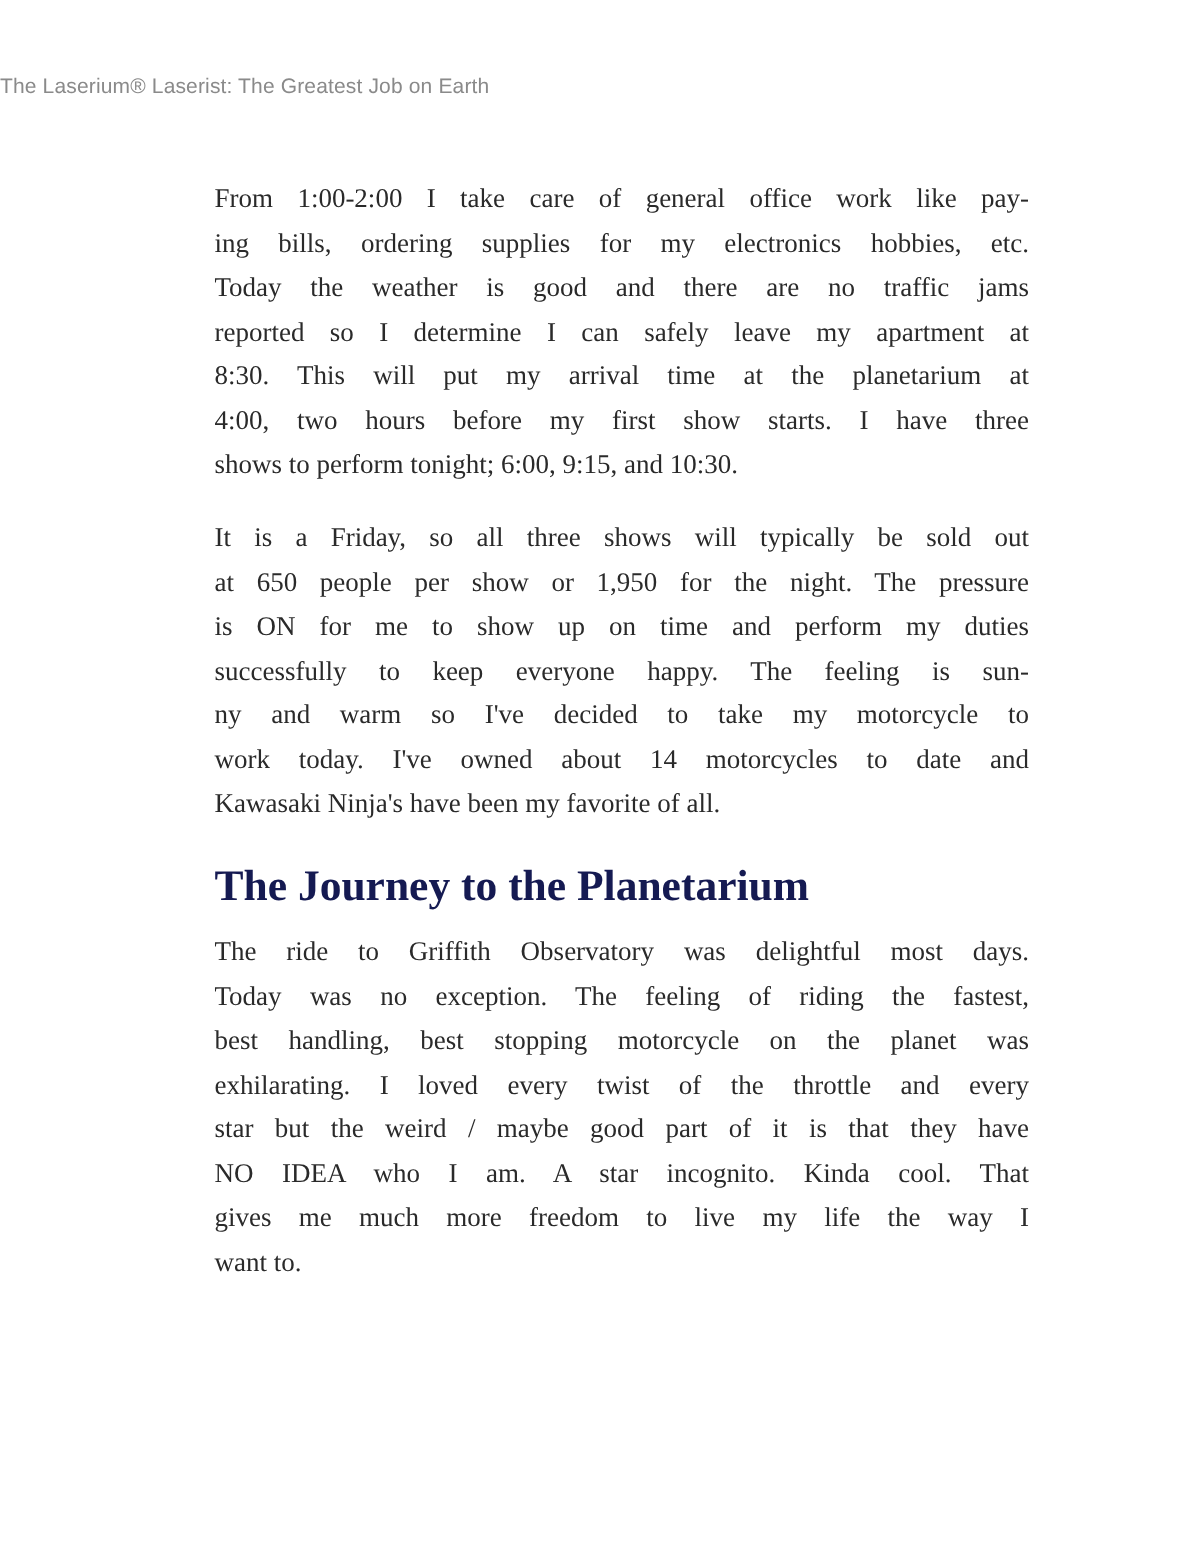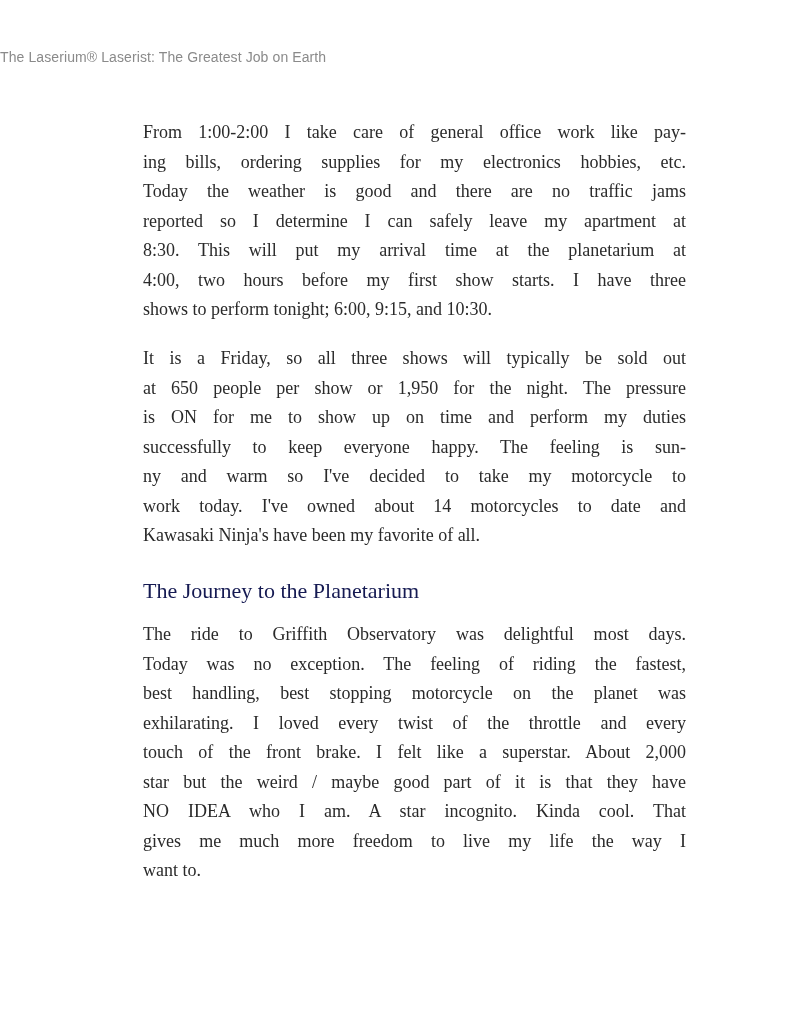--- a/index.html
+++ b/index.html
@@ -49,22 +49,22 @@
       overflow: visible;
     }
     .line.last {
       text-align-last: left;
     }
     .heading {
       position: absolute;
       left: 0;
       margin: 0;
       font-family: "Liberation Serif", serif;
-      font-weight: normal;
-      font-size: 22px;
+      font-weight: bold;
+      font-size: 29px;
       color: #151a52;
       line-height: 36px;
       white-space: nowrap;
     }
     #p1 { top: 118px; }
     #p2 { top: 344px; }
     #h1 { top: 573px; }
     #p3 { top: 620px; }
   </style>
 </head>
@@ -94,20 +94,19 @@
     <span class="line last">Kawasaki Ninja's have been my favorite of all.</span>
   </div>
 
   <h2 class="heading" id="h1" style="color: rgb(21, 26, 82);">The Journey to the Planetarium</h2>
 
   <div class="para" id="p3">
     <span class="line">The ride to Griffith Observatory was delightful most days.</span>
     <span class="line">Today was no exception. The feeling of riding the fastest,</span>
     <span class="line">best handling, best stopping motorcycle on the planet was</span>
     <span class="line">exhilarating. I loved every twist of the throttle and every</span>
-    <span class="line">touch of the front brake. I felt like a superstar. About 2,000</span>
     <span class="line">star but the weird / maybe good part of it is that they have</span>
     <span class="line">NO IDEA who I am. A star incognito. Kinda cool. That</span>
     <span class="line">gives me much more freedom to live my life the way I</span>
     <span class="line last">want to.</span>
   </div>
 
 </div>
 
 </body></html>

